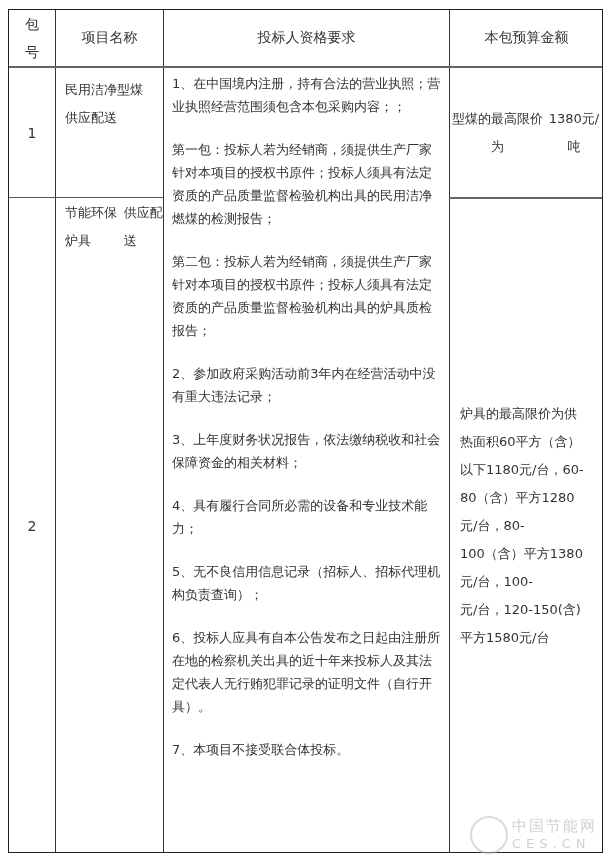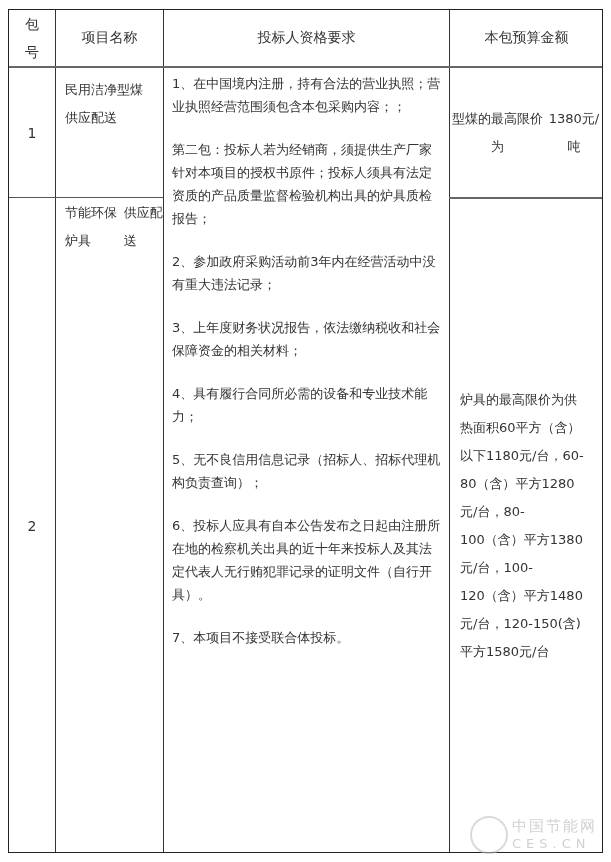--- a/index.html
+++ b/index.html
@@ -57,27 +57,27 @@
     <div>供应配送</div>
   </div>
   <div class="cell budget" style="left:451px; top:189px; width:143px; height:654px; display:flex; flex-direction:column; justify-content:center; padding-top:0;">
     <p>炉具的最高限价为供</p>
     <p>热面积60平方（含）</p>
     <p>以下1180元/台，60-</p>
     <p>80（含）平方1280</p>
     <p>元/台，80-</p>
     <p>100（含）平方1380</p>
     <p>元/台，100-</p>
-    <p>120（含）平方1480</p>
     <p>元/台，120-150(含)</p>
     <p>平方1580元/台</p>
   </div>
 
   <div class="cell req" style="left:163px; top:62px; width:270px;">
     <p>1、在中国境内注册，持有合法的营业执照；营业执照经营范围须包含本包采购内容；；</p>
+    <p>第一包：投标人若为经销商，须提供生产厂家针对本项目的授权书原件；投标人须具有法定资质的产品质量监督检验机构出具的民用洁净燃煤的检测报告；</p>
     <p>第二包：投标人若为经销商，须提供生产厂家针对本项目的授权书原件；投标人须具有法定资质的产品质量监督检验机构出具的炉具质检报告；</p>
     <p>2、参加政府采购活动前3年内在经营活动中没有重大违法记录；</p>
     <p>3、上年度财务状况报告，依法缴纳税收和社会保障资金的相关材料；</p>
     <p>4、具有履行合同所必需的设备和专业技术能力；</p>
     <p>5、无不良信用信息记录（招标人、招标代理机构负责查询）；</p>
     <p>6、投标人应具有自本公告发布之日起由注册所在地的检察机关出具的近十年来投标人及其法定代表人无行贿犯罪记录的证明文件（自行开具）。</p>
     <p>7、本项目不接受联合体投标。</p>
   </div>
 </div>
 

